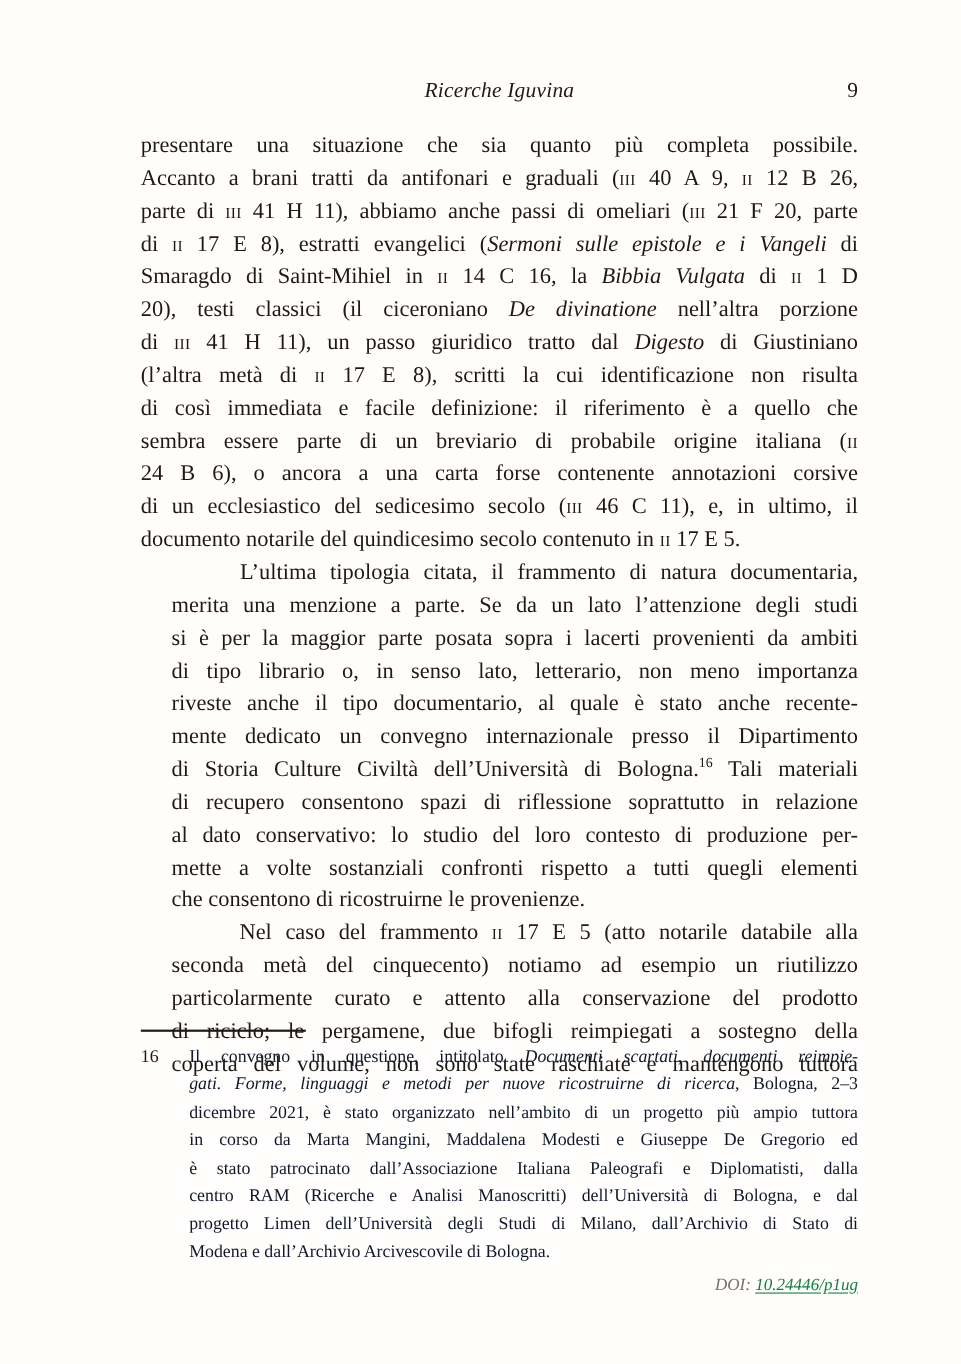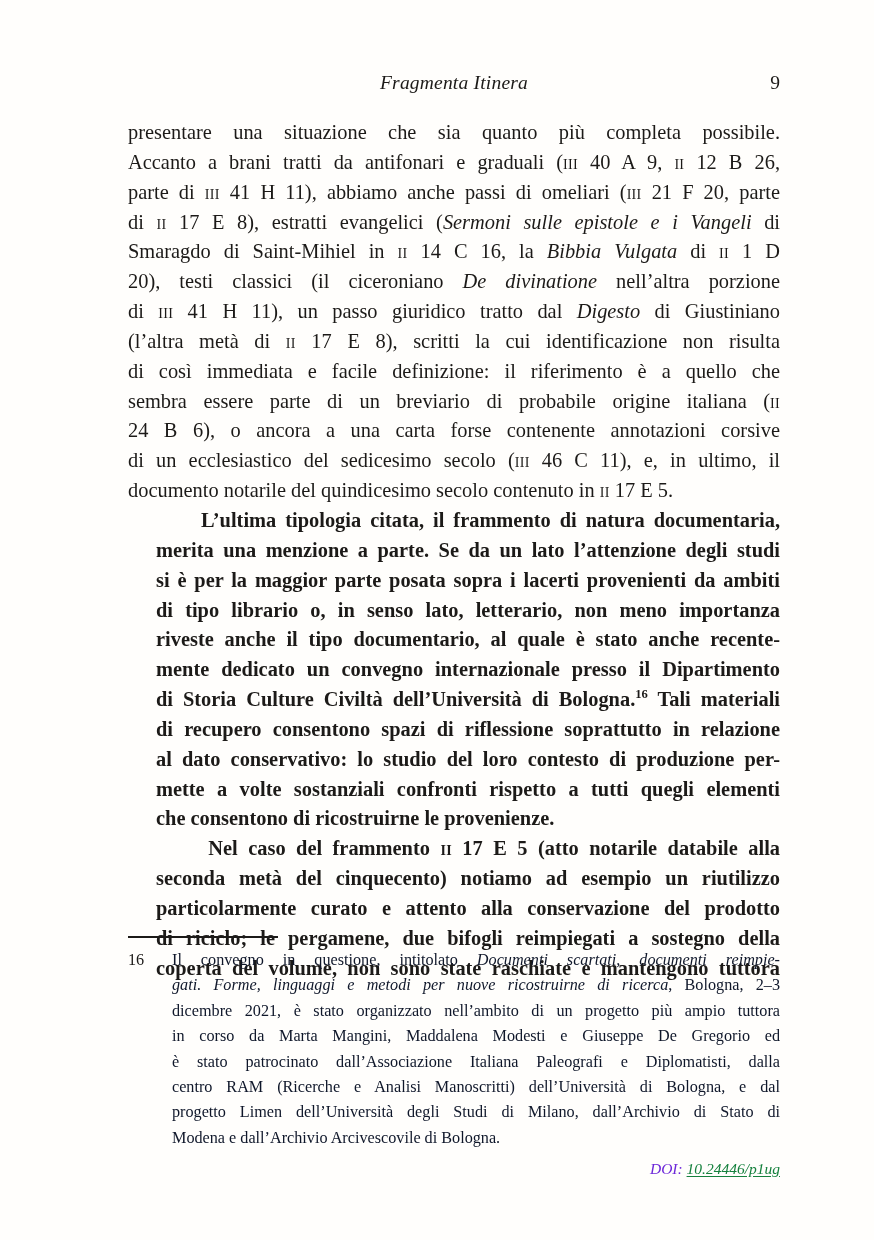--- a/index.html
+++ b/index.html
@@ -59,21 +59,20 @@
     margin: 0;
     font-size: 20.4px;
     line-height: 29.85px;
     text-align: justify;
     text-justify: inter-word;
     hyphens: none;
     color: #1c1a18;
   }
   p.para.indent {
     text-indent: 28px;
-    font-weight: bold;
   }
 
   
   .lines span.ln {
     display: block;
     text-align: justify;
     text-align-last: justify;
     white-space: nowrap;
   }
   .lines span.ln.endline {
@@ -141,34 +140,34 @@
   
   .doi {
     position: absolute;
     right: 94px;
     top: 1160px;
     font-size: 15.5px;
     font-style: italic;
     color: #26233f;
     white-space: nowrap;
   }
-  .doi-label { color: #6d28d9; }
+  .doi-label { color: #737373; }
   .doi-link {
     color: #15803d;
     text-underline-offset: 1.5px;
     font-style: italic;
   }
 </style>
 </head>
 <body>
 
 <div class="page">
 
   <div class="runhead">
-    <span class="runhead-title">Fragmenta Itinera</span>
+    <span class="runhead-title">Ricerche Iguvina</span>
     <span class="runhead-folio">9</span>
   </div>
 
   <div class="body-area">
 
     <p class="para"><span class="lines"><span class="ln">presentare una situazione che sia quanto più completa possibile.</span><span class="ln">Accanto a brani tratti da antifonari e graduali (<span class="sc">iii</span> 40 A 9, <span class="sc">ii</span> 12 B 26,</span><span class="ln">parte di <span class="sc">iii</span> 41 H 11), abbiamo anche passi di omeliari (<span class="sc">iii</span> 21 F 20, parte</span><span class="ln">di <span class="sc">ii</span> 17 E 8), estratti evangelici (<i>Sermoni sulle epistole e i Vangeli</i> di</span><span class="ln">Smaragdo di Saint-Mihiel in <span class="sc">ii</span> 14 C 16, la <i>Bibbia Vulgata</i> di <span class="sc">ii</span> 1 D</span><span class="ln">20), testi classici (il ciceroniano <i>De divinatione</i> nell’altra porzione</span><span class="ln">di <span class="sc">iii</span> 41 H 11), un passo giuridico tratto dal <i>Digesto</i> di Giustiniano</span><span class="ln">(l’altra metà di <span class="sc">ii</span> 17 E 8), scritti la cui identificazione non risulta</span><span class="ln">di così immediata e facile definizione: il riferimento è a quello che</span><span class="ln">sembra essere parte di un breviario di probabile origine italiana (<span class="sc">ii</span></span><span class="ln">24 B 6), o ancora a una carta forse contenente annotazioni corsive</span><span class="ln">di un ecclesiastico del sedicesimo secolo (<span class="sc">iii</span> 46 C 11), e, in ultimo, il</span><span class="ln endline">documento notarile del quindicesimo secolo contenuto in <span class="sc">ii</span> 17 E 5.</span></span></p>
 
     <p class="para indent"><span class="lines"><span class="ln">&nbsp;&nbsp;&nbsp;&nbsp;&nbsp;L’ultima tipologia citata, il frammento di natura documentaria,</span><span class="ln">merita una menzione a parte. Se da un lato l’attenzione degli studi</span><span class="ln">si è per la maggior parte posata sopra i lacerti provenienti da ambiti</span><span class="ln">di tipo librario o, in senso lato, letterario, non meno importanza</span><span class="ln">riveste anche il tipo documentario, al quale è stato anche recente-</span><span class="ln">mente dedicato un convegno internazionale presso il Dipartimento</span><span class="ln">di Storia Culture Civiltà dell’Università di Bologna.<sup class="fnref">16</sup> Tali materiali</span><span class="ln">di recupero consentono spazi di riflessione soprattutto in relazione</span><span class="ln">al dato conservativo: lo studio del loro contesto di produzione per-</span><span class="ln">mette a volte sostanziali confronti rispetto a tutti quegli elementi</span><span class="ln endline">che consentono di ricostruirne le provenienze.</span></span></p>
 
     <p class="para indent"><span class="lines"><span class="ln">&nbsp;&nbsp;&nbsp;&nbsp;&nbsp;Nel caso del frammento <span class="sc">ii</span> 17 E 5 (atto notarile databile alla</span><span class="ln">seconda metà del cinquecento) notiamo ad esempio un riutilizzo</span><span class="ln">particolarmente curato e attento alla conservazione del prodotto</span><span class="ln">di riciclo; le pergamene, due bifogli reimpiegati a sostegno della</span><span class="ln">coperta del volume, non sono state raschiate e mantengono tuttora</span></span></p>

